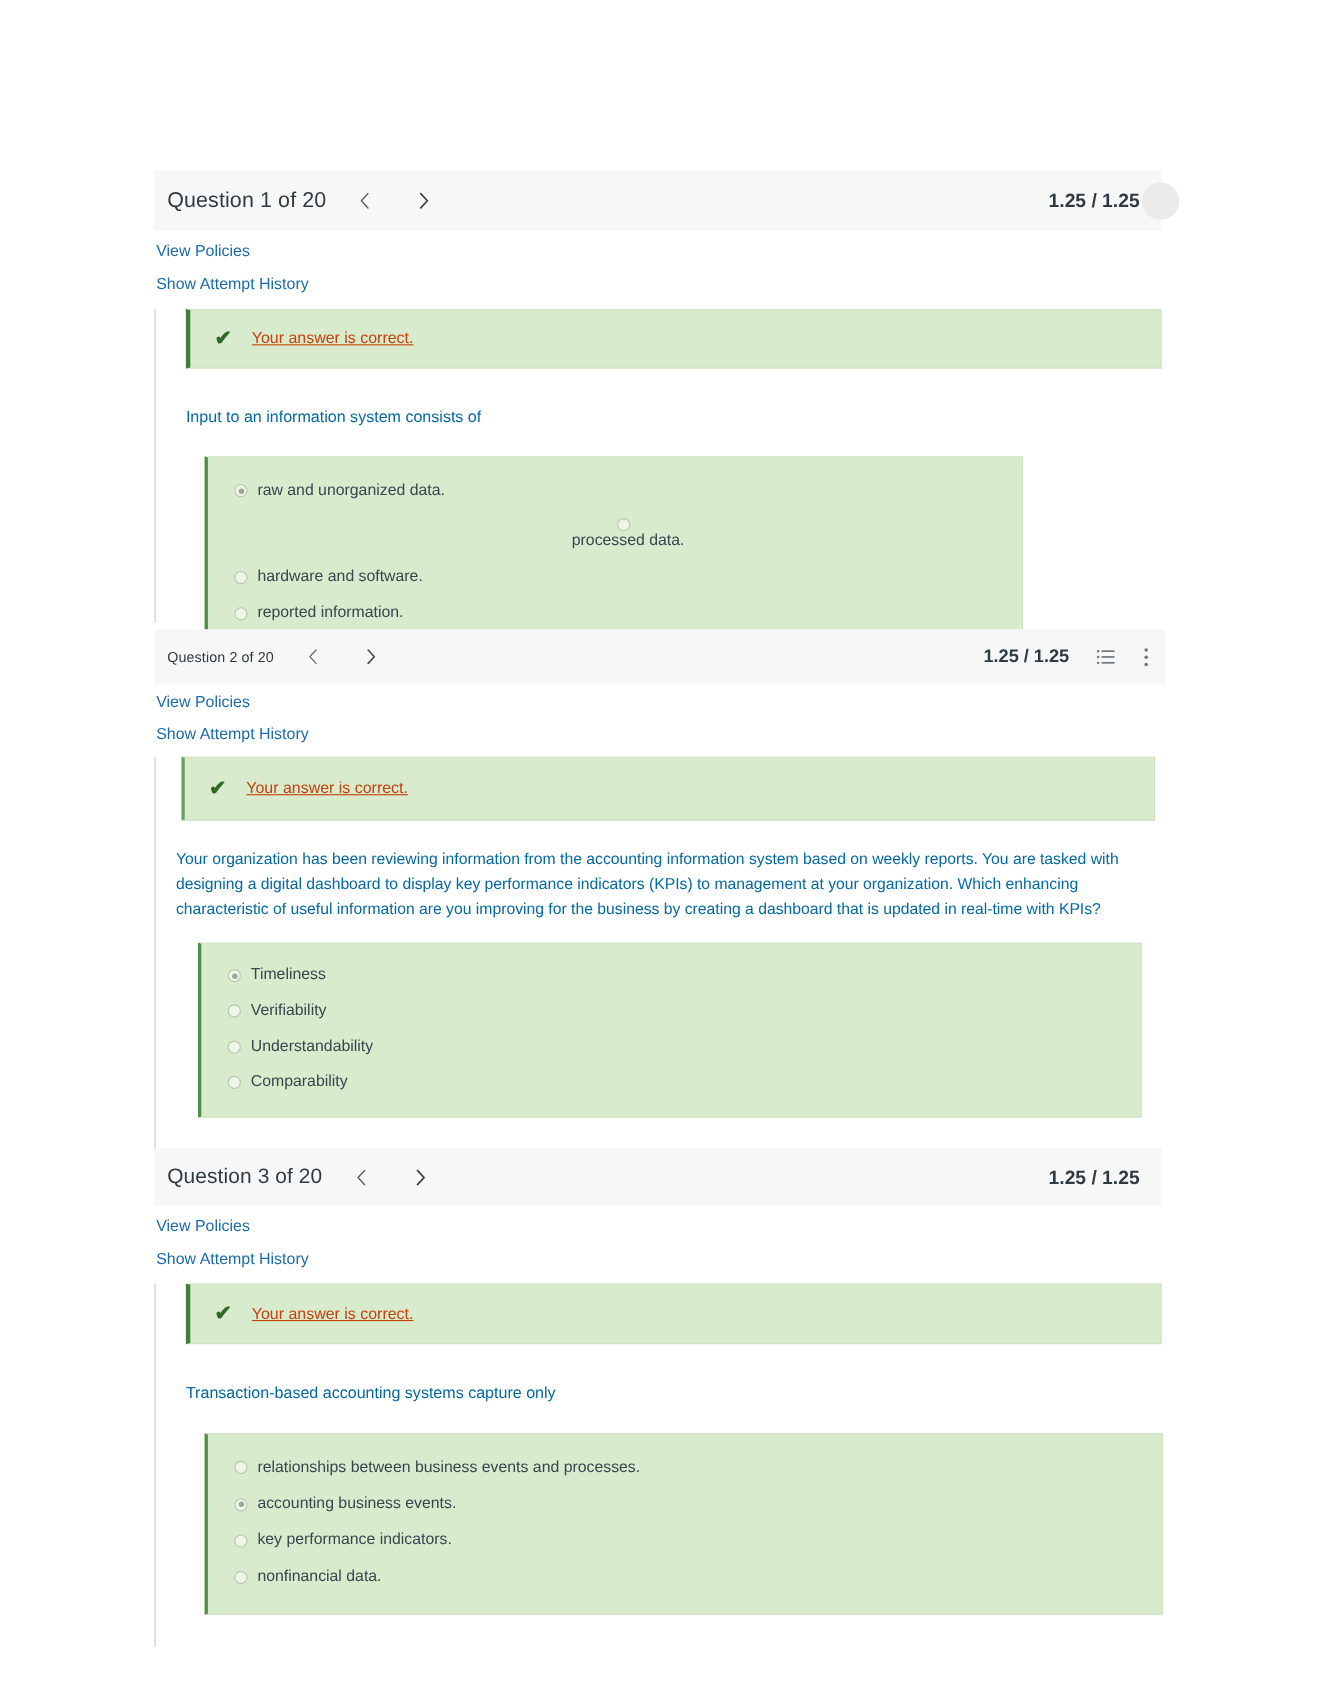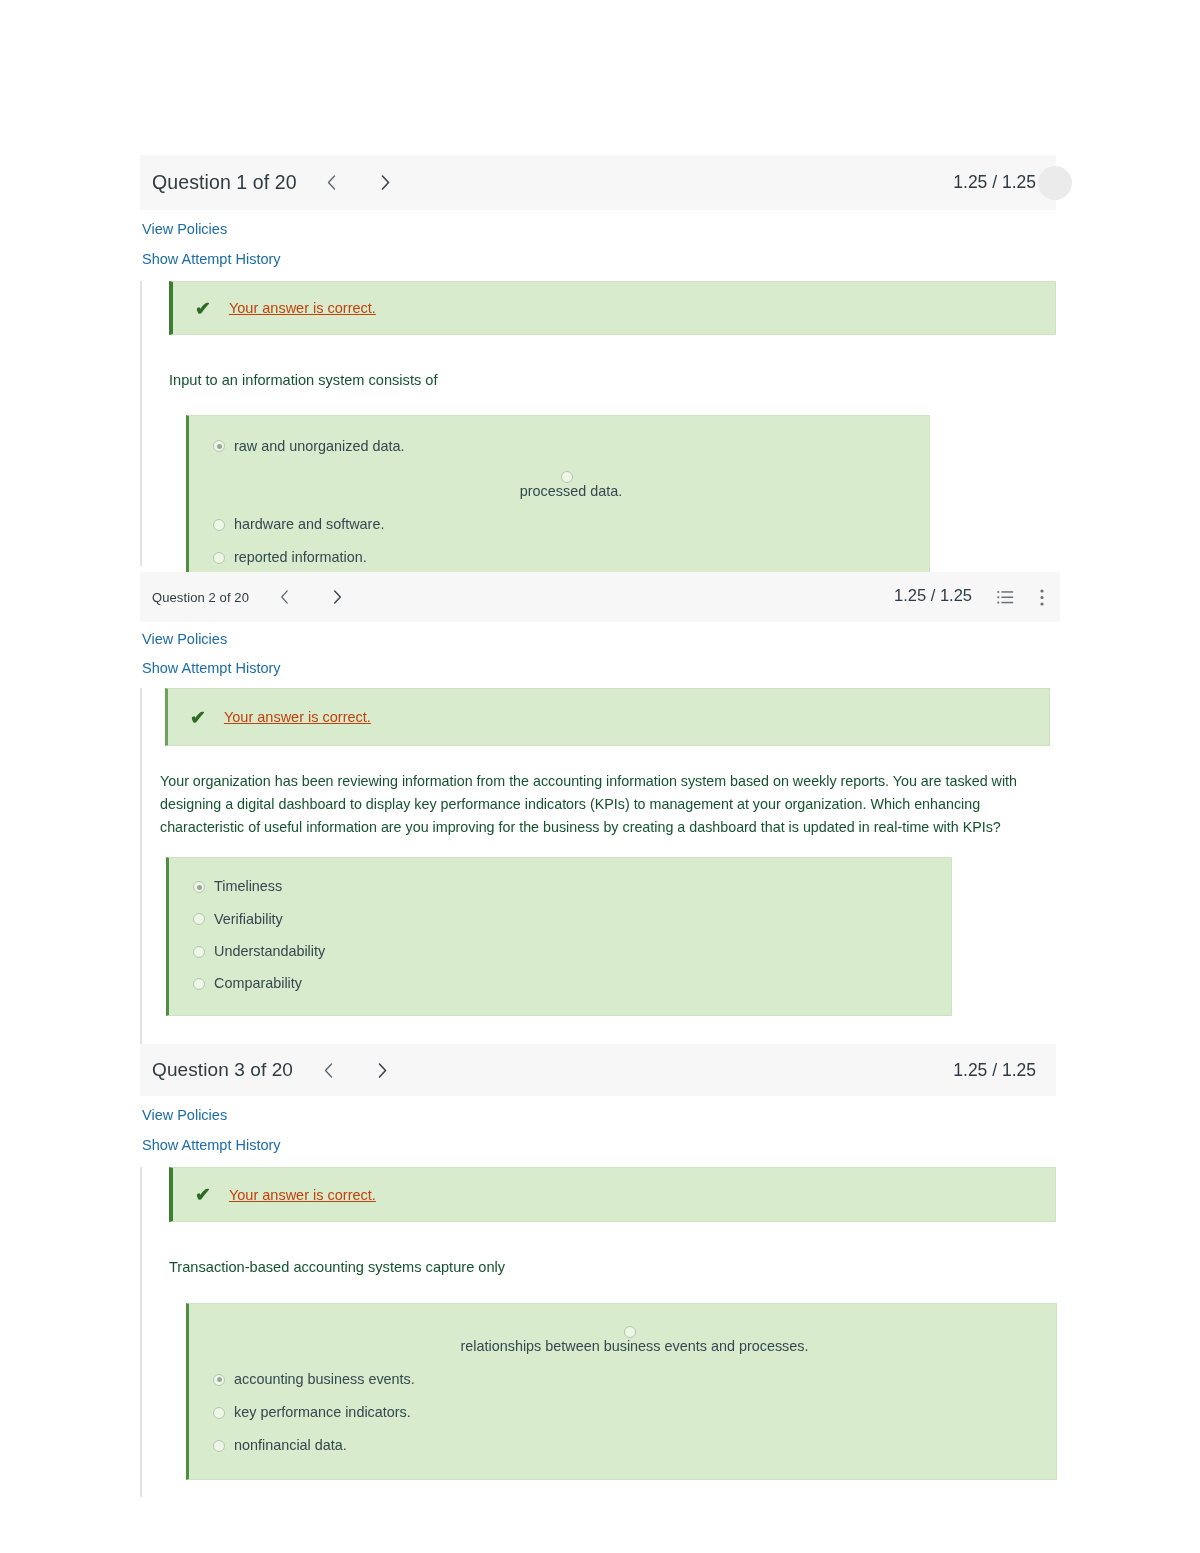--- a/index.html
+++ b/index.html
@@ -60,22 +60,23 @@
     color: #5a6268;
     font-size: 17px;
     line-height: 1;
     cursor: pointer;
   }
   .nav-arrow svg { display: block; }
 
   .q-right {
     margin-left: auto;
     display: flex;
-    align-items: flex-start;
+    align-items: center;
     gap: 18px;
+    font-weight: bold;
   }
   .q-score {
     font-size: 17.5px;
     color: #2f3b42;
     white-space: nowrap;
   }
   .hdr-icon {
     width: 22px; height: 22px;
     display: flex; align-items: center; justify-content: center;
     color: #6b7278;
@@ -134,21 +135,21 @@
   .banner-text {
     font-size: 14.5px;
     color: #c2410c;
     text-decoration: underline;
   }
 
   
   .prompt {
     font-size: 14.6px;
     line-height: 1.62;
-    color: #14532d;
+    color: #0369a1;
   }
 
   
   .options {
     background: #d9ebcd;
     border: 1px solid #cfe3c2;
     border-left: 3px solid #4f8f41;
   }
   .option {
     display: flex;
@@ -287,21 +288,21 @@
     <div class="q-body" style="margin-top:12px; height:390px;">
       <div class="left-rail" style="height:390px;"></div>
 
       <div class="banner thin-left" style="margin-left:25px; width:885px; height:58px; border-color:#cddfc2; border-left-color:#6ca35c;">
         <span class="banner-check">✔</span>
         <span class="banner-text">Your answer is correct.</span>
       </div>
 
       <div class="prompt" style="margin-left:20px; margin-top:24px; width:892px; font-size:14.3px; line-height:1.62;">Your organization has been reviewing information from the accounting information system based on weekly reports. You are tasked with designing a digital dashboard to display key performance indicators (KPIs) to management at your organization. Which enhancing characteristic of useful information are you improving for the business by creating a dashboard that is updated in real-time with KPIs?</div>
 
-      <div class="options" style="margin-left:26px; margin-top:18px; width:786px; padding:20px 0 22px 24px;">
+      <div class="options" style="margin-left:40px; margin-top:18px; width:858px; padding:20px 0 22px 24px;">
         <div class="option" style="margin-bottom:15px;">
           <span class="radio checked"></span>
           <span class="option-label">Timeliness</span>
         </div>
         <div class="option" style="margin-bottom:15px;">
           <span class="radio"></span>
           <span class="option-label">Verifiability</span>
         </div>
         <div class="option" style="margin-bottom:15px;">
           <span class="radio"></span>
@@ -345,21 +346,21 @@
       <div class="left-rail" style="height:330px;"></div>
 
       <div class="banner" style="margin-left:29px; width:887px; height:55px;">
         <span class="banner-check">✔</span>
         <span class="banner-text">Your answer is correct.</span>
       </div>
 
       <div class="prompt" style="margin-left:29px; margin-top:34px; width:860px;">Transaction-based accounting systems capture only</div>
 
       <div class="options" style="margin-left:46px; margin-top:23px; width:871px; padding:22px 0 24px 24px;">
-        <div class="option" style="margin-bottom:16px;flex-direction:column;">
+        <div class="option" style="margin-bottom:16px;">
           <span class="radio"></span>
           <span class="option-label">relationships between business events and processes.</span>
         </div>
         <div class="option" style="margin-bottom:16px;">
           <span class="radio checked"></span>
           <span class="option-label">accounting business events.</span>
         </div>
         <div class="option" style="margin-bottom:16px;">
           <span class="radio"></span>
           <span class="option-label">key performance indicators.</span>

